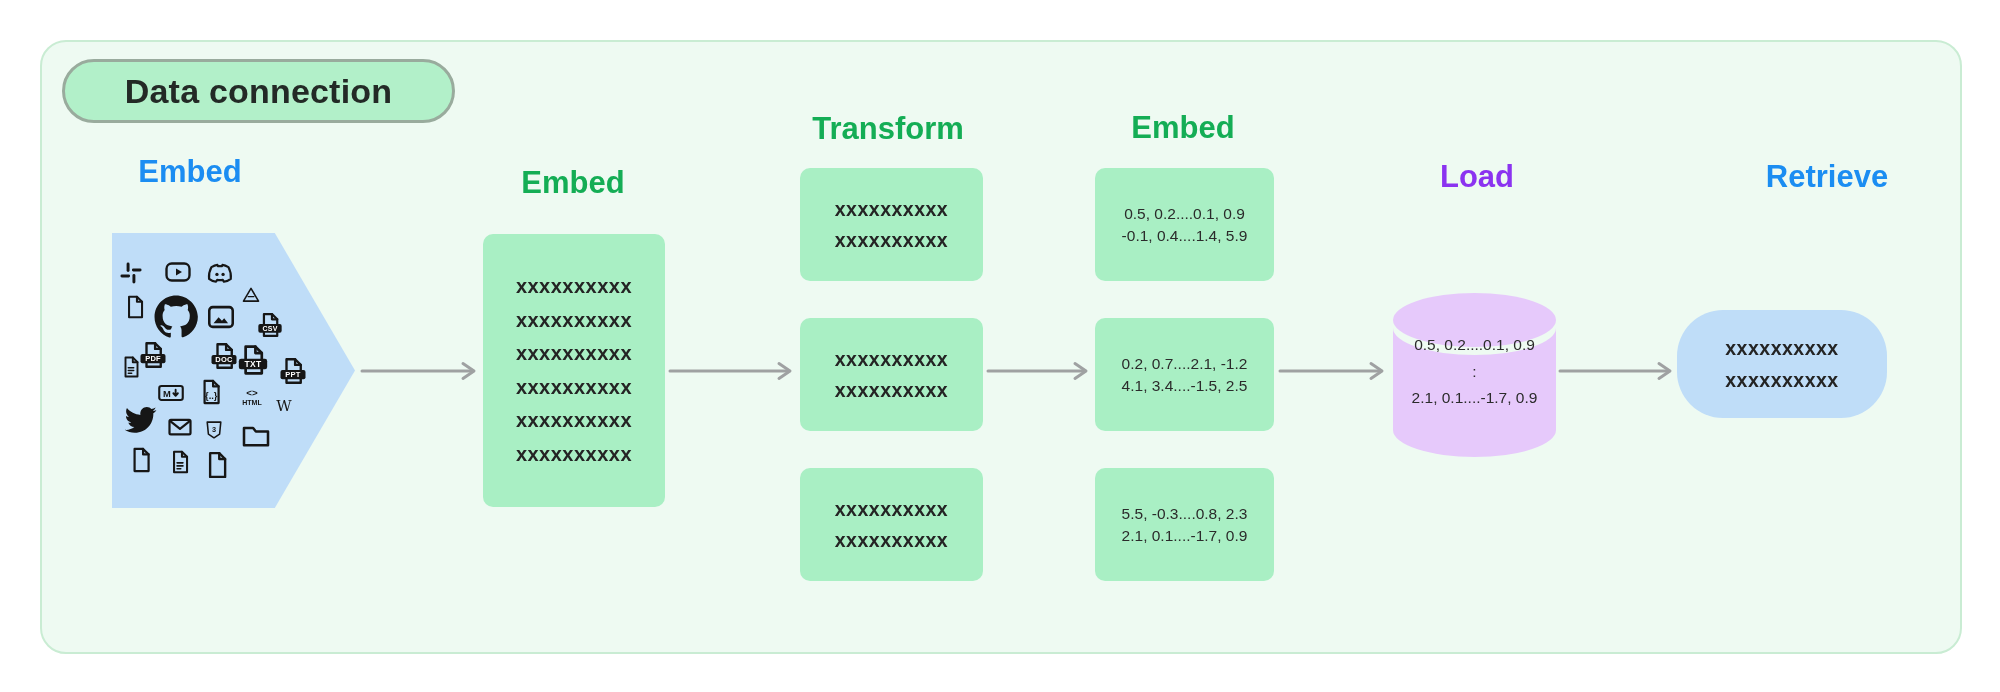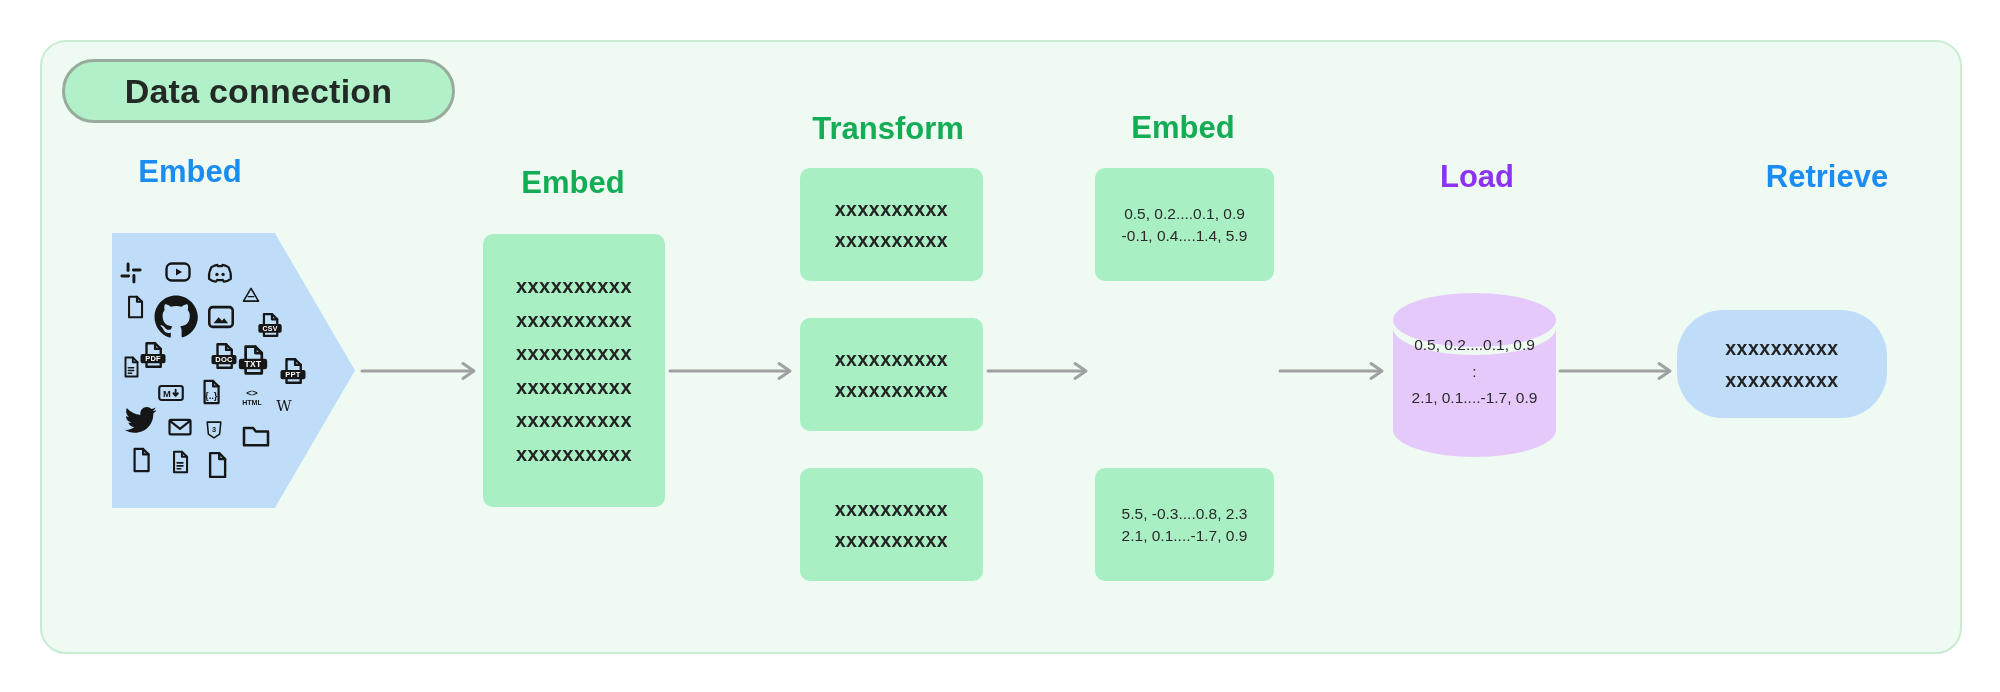--- a/index.html
+++ b/index.html
@@ -250,20 +250,24 @@
     </div>
     <div class="box tbox" style="top:426px">
       <span>xxxxxxxxxx</span>
       <span>xxxxxxxxxx</span>
     </div>
 
     <div class="box ebox" style="top:126px">
       <span>0.5, 0.2....0.1, 0.9</span>
       <span>-0.1, 0.4....1.4, 5.9</span>
     </div>
+    <div class="box ebox" style="top:276px">
+      <span>0.2, 0.7....2.1, -1.2</span>
+      <span>4.1, 3.4....-1.5, 2.5</span>
+    </div>
     <div class="box ebox" style="top:426px">
       <span>5.5, -0.3....0.8, 2.3</span>
       <span>2.1, 0.1....-1.7, 0.9</span>
     </div>
 
     <div class="cylinder">
       <svg viewBox="0 0 165 166">
         <path d="M1 36 A81.5 27 0 0 0 164 36 L164 138 A81.5 27 0 0 1 1 138 Z" fill="var(--cylinder)"></path>
         <ellipse cx="82.5" cy="28" rx="81.5" ry="27" fill="var(--cylinder)"></ellipse>
       </svg>

